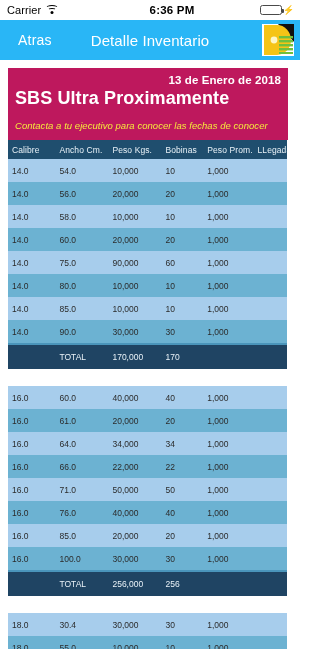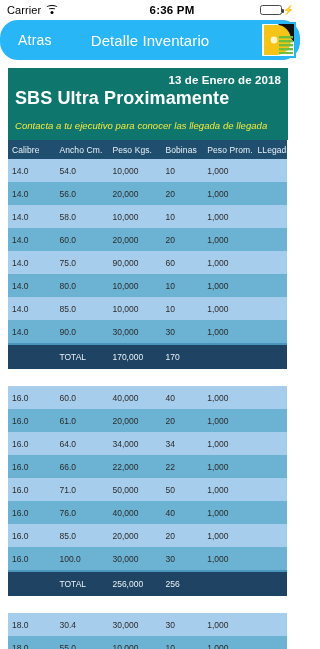--- a/index.html
+++ b/index.html
@@ -45,40 +45,39 @@
   }
   .battery-fill { height: 100%; background: #4cd964; border-radius: 1px; }
   .bolt { font-size: 9px; color: #000; line-height: 1; }
 
   
   .nav-bar {
     height: 40px; width: 100%;
     background: #29b6f6;
     display: flex; align-items: center;
     position: relative;
-    border-radius: 18px;
   }
   .nav-back {
     color: #ffffff; font-size: 14px; padding-left: 18px;
     letter-spacing: .2px; cursor: pointer;
   }
   .nav-title {
     position: absolute; left: 0; right: 0; text-align: center;
     color: #ffffff; font-size: 15px; letter-spacing: .1px;
     pointer-events: none;
   }
   .nav-logo {
     position: absolute; right: 4px; top: 2px;
     width: 36px; height: 36px; overflow: hidden; cursor: pointer;
   }
 
   
   .banner-wrap { padding: 8px 12px 0 8px; background: #ffffff; }
   .banner {
-    background: #0f766e;
+    background: #be185d;
     padding: 5px 7px 9px 7px;
     position: relative;
     min-height: 62px;
   }
   .banner-date {
     text-align: right; color: #ffffff;
     font-size: 11.5px; font-weight: bold; letter-spacing: .1px;
     line-height: 14px;
   }
   .banner-title {
@@ -155,21 +154,21 @@
       <rect x="19" y="26" width="14" height="2.4" fill="#6fbf3e"></rect>
       <rect x="19" y="30" width="14" height="2.0" fill="#6fbf3e"></rect>
     </svg>
   </span>
 </div>
 
 <div class="banner-wrap">
   <div class="banner">
     <div class="banner-date">13 de Enero de 2018</div>
     <div class="banner-title">SBS Ultra Proximamente</div>
-    <div class="banner-sub">Contacta a tu ejecutivo para conocer las llegada de llegada</div>
+    <div class="banner-sub">Contacta a tu ejecutivo para conocer las fechas de conocer</div>
   </div>
 </div>
 
 <div class="table-area">
   <table class="tbl">
     <colgroup>
       <col class="col-calibre">
         <col class="col-ancho">
         <col class="col-peso">
       <col class="col-bobinas">

